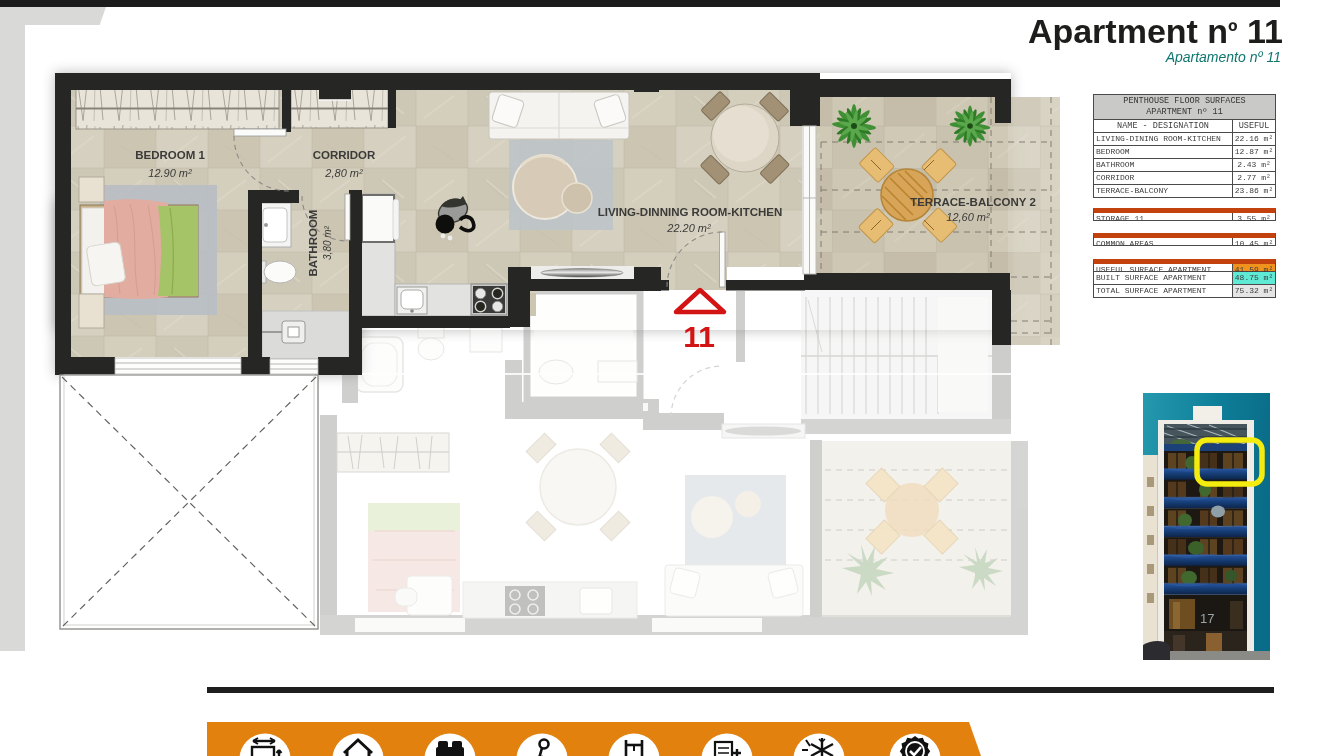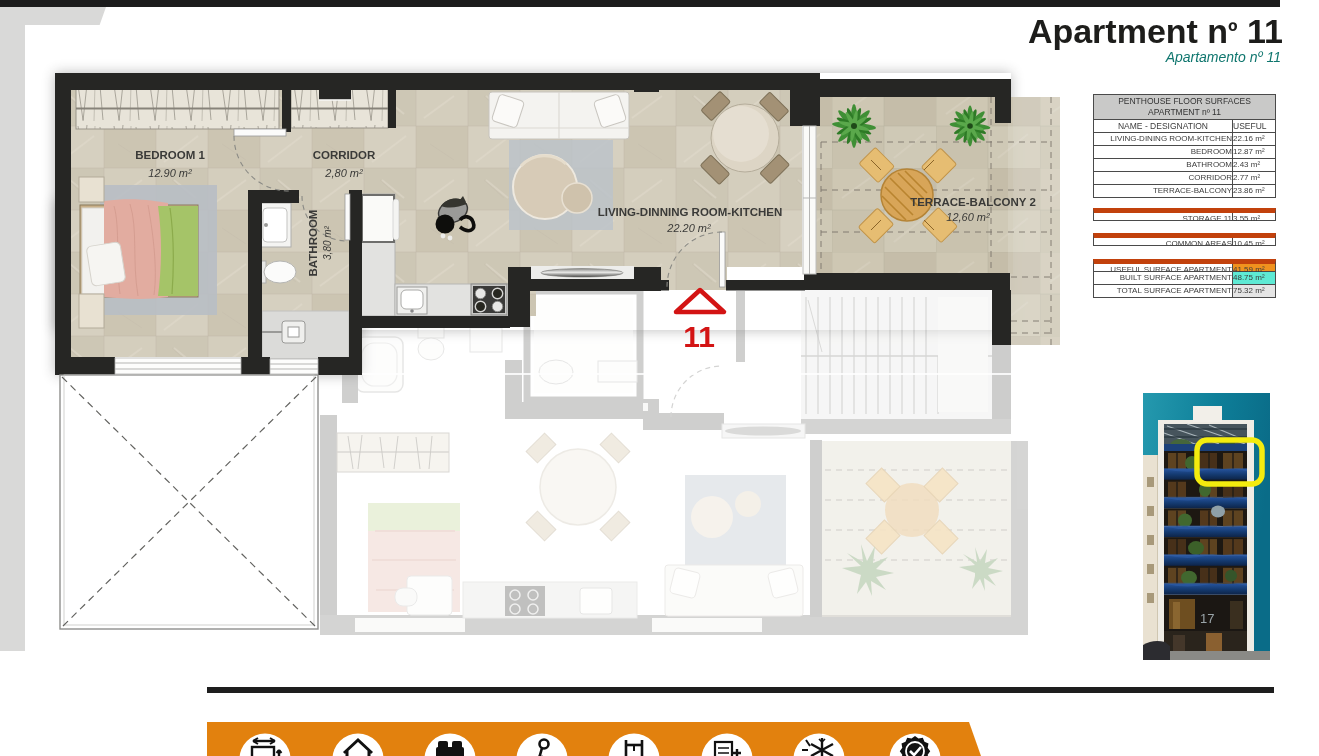--- a/index.html
+++ b/index.html
@@ -12,25 +12,25 @@
 <div class="abs" style="left:0;top:0;width:1280px;height:7px;background:#1c1c1c;"></div>
 
 <div class="abs" style="left:0;top:7px;width:106px;height:18px;background:#d9d9d8;clip-path:polygon(0 0,100% 0,94% 100%,0 100%);"></div>
 
 <div class="abs" style="left:0;top:7px;width:25px;height:644px;background:#d9d9d8;"></div>
 
 <div class="abs" style="right:36px;top:12px;font-size:34px;font-weight:bold;color:#1d1d1b;letter-spacing:0px;">Apartment n<span style="font-size:26px;vertical-align:3px;">º</span> 11</div>
 
 <div class="abs" style="right:38px;top:49px;font-size:14px;font-style:italic;color:#0f766e;">Apartamento nº 11</div>
 
-<div id="table" class="abs" style="left:1093px;top:94px;width:183px;font-size:8px;color:#3c3c3c;">
+<div id="table" class="abs" style="left:1093px;top:94px;width:183px;font-size:8px;color:#3c3c3c;font-family:Liberation Mono, monospace;">
 <style>
 .trow{display:flex;border:1px solid #4a4a4a;border-top:none;box-sizing:border-box;height:13px;line-height:12px;background:#fff;}
-.trow .n{flex:1;padding-left:2px;border-right:1px solid #4a4a4a;white-space:nowrap;overflow:hidden;text-align:right;}
-.trow .v{width:42px;text-align:left;}
+.trow .n{flex:1;padding-left:2px;border-right:1px solid #4a4a4a;white-space:nowrap;overflow:hidden;}
+.trow .v{width:42px;text-align:center;}
 .sect{border-top:5px solid #c2410c;}
 </style>
 
 <div style="border:1px solid #4a4a4a;background:#c9c9c8;text-align:center;font-size:8.5px;line-height:11px;padding:1px 0;box-sizing:border-box;color:#333;">PENTHOUSE FLOOR SURFACES<br>APARTMENT nº 11</div>
 
 <div class="trow" style="font-size:8.5px;">
       <div class="n" style="text-align:center;padding-left:0;">NAME - DESIGNATION</div>
       <div class="v">USEFUL</div>
     </div>
 

